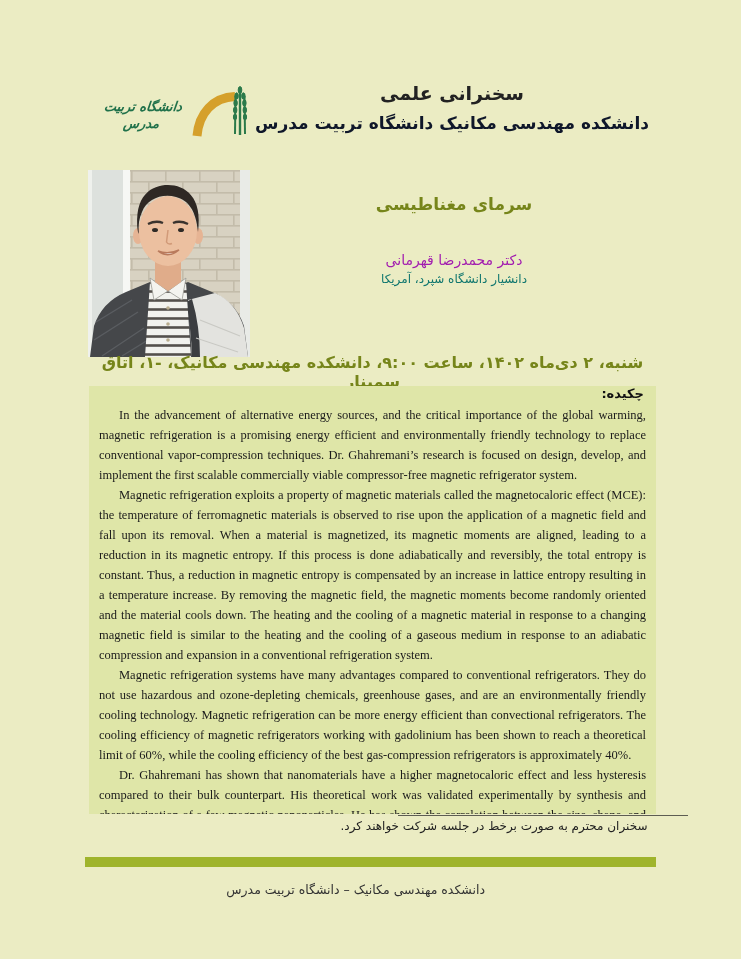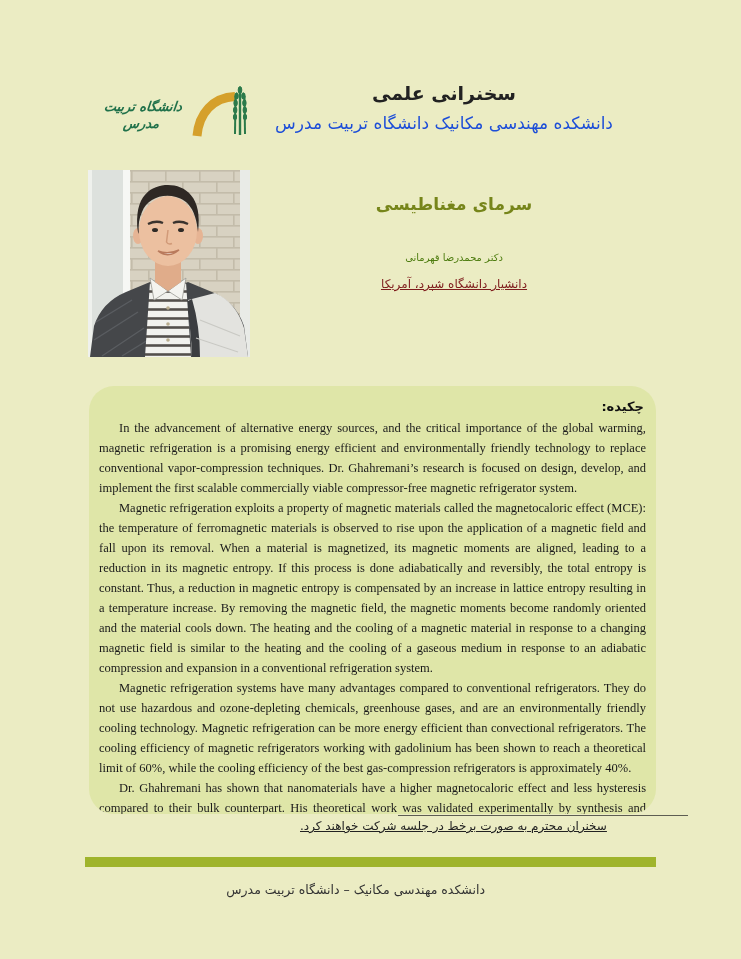--- a/index.html
+++ b/index.html
@@ -18,54 +18,53 @@
   .logo-calligraphy{
     position:absolute;left:86px;top:99px;width:112px;
     direction:rtl;text-align:center;
     font-style:italic;font-weight:600;
     font-size:13px;line-height:1.3;
     color:#20714a;
     transform:skewX(-6deg);
   }
   .logo-emblem{position:absolute;left:192px;top:84px;}
   .header-block{
-    position:absolute;left:188px;top:82px;width:512px;
+    position:absolute;left:196px;top:82px;width:512px;
     direction:rtl;text-align:center;
   }
   .header-title{font-size:19px;font-weight:600;color:#222;}
-  .header-subtitle{font-size:17px;font-weight:400;color:#1d4ed8;margin-top:9px;}
+  .header-subtitle{font-size:17px;font-weight:700;color:#0f172a;margin-top:9px;}
 
   
   .photo{
     position:absolute;left:88px;top:170px;width:162px;height:187px;
     overflow:hidden;
   }
   .speaker-block{
     position:absolute;left:252px;top:170px;width:404px;
     direction:rtl;text-align:center;
   }
   .talk-title{margin-top:24px;font-size:17px;font-weight:bold;color:#76851a;}
-  .speaker-name{margin-top:38px;font-size:10px;font-weight:500;color:#4d7c0f;}
-  .speaker-affiliation{margin-top:14px;font-size:12px;color:#7f1d1d;text-decoration:underline;}
+  .speaker-name{margin-top:38px;font-size:14px;font-weight:500;color:#a21caf;}
+  .speaker-affiliation{margin-top:4px;font-size:12px;color:#0f766e;}
 
   
   .schedule{
     position:absolute;left:89px;top:353px;width:567px;
     direction:rtl;text-align:center;
     font-size:16px;font-weight:bold;color:#76851a;
   }
 
   
   .abstract-box{
     position:absolute;left:89px;top:386px;width:567px;height:428px;
     background:#dfe6a8;
     box-sizing:border-box;
-    padding:13px 10px 8px 10px;
+    padding:0 10px 8px 10px;
     overflow:hidden;
-    border-radius:25px;
   }
   .abstract-label{
     direction:rtl;text-align:right;
     font-size:13px;font-weight:bold;color:#111;
     margin:0 2px 4px 0;
   }
   .abstract-text p{
     direction:ltr;
     font-family:"Liberation Serif","DejaVu Serif",serif;
     font-size:12.5px;line-height:20px;
@@ -75,22 +74,22 @@
     margin:0;
   }
 
   
   .footnote-separator{
     position:absolute;left:398px;top:815px;width:290px;height:1px;
     background:#5d5d52;
   }
   .footnote-text{
     position:absolute;left:300px;top:819px;width:388px;
-    direction:rtl;text-align:left;
-    font-size:12px;color:#222;text-decoration:underline;
+    direction:rtl;text-align:center;
+    font-size:12px;color:#222;
   }
 
   
   .footer-bar{
     position:absolute;left:85px;top:857px;width:571px;height:10px;
     background:#9fb42c;
   }
   .footer-text{
     position:absolute;left:85px;top:882px;width:400px;
     direction:rtl;text-align:right;
@@ -188,20 +187,21 @@
       <path d="M70 81 Q80 89 91 80 Q80 85 70 81 Z" fill="#fbf8f4" stroke="#b97a5c" stroke-width="1.4"></path>
     </svg>
   </div>
 
   <div class="speaker-block">
     <div class="talk-title">سرمای مغناطیسی</div>
     <div class="speaker-name">دکتر محمدرضا قهرمانی</div>
     <div class="speaker-affiliation">دانشیار دانشگاه شپرد، آمریکا</div>
   </div>
 
+  <div class="schedule">شنبه، ۲ دی‌ماه ۱۴۰۲، ساعت ۹:۰۰، دانشکده مهندسی مکانیک، -۱، اتاق سمینار</div>
 
   <div class="abstract-box">
     <div class="abstract-label">چکیده:</div>
     <div class="abstract-text">
       <p>In the advancement of alternative energy sources, and the critical importance of the global warming, magnetic refrigeration is a promising energy efficient and environmentally friendly technology to replace conventional vapor-compression techniques. Dr. Ghahremani’s research is focused on design, develop, and implement the first scalable commercially viable compressor-free magnetic refrigerator system.</p>
       <p>Magnetic refrigeration exploits a property of magnetic materials called the magnetocaloric effect (MCE): the temperature of ferromagnetic materials is observed to rise upon the application of a magnetic field and fall upon its removal. When a material is magnetized, its magnetic moments are aligned, leading to a reduction in its magnetic entropy. If this process is done adiabatically and reversibly, the total entropy is constant. Thus, a reduction in magnetic entropy is compensated by an increase in lattice entropy resulting in a temperature increase. By removing the magnetic field, the magnetic moments become randomly oriented and the material cools down. The heating and the cooling of a magnetic material in response to a changing magnetic field is similar to the heating and the cooling of a gaseous medium in response to an adiabatic compression and expansion in a conventional refrigeration system.</p>
       <p>Magnetic refrigeration systems have many advantages compared to conventional refrigerators. They do not use hazardous and ozone-depleting chemicals, greenhouse gases, and are an environmentally friendly cooling technology. Magnetic refrigeration can be more energy efficient than convectional refrigerators. The cooling efficiency of magnetic refrigerators working with gadolinium has been shown to reach a theoretical limit of 60%, while the cooling efficiency of the best gas-compression refrigerators is approximately 40%.</p>
       <p>Dr. Ghahremani has shown that nanomaterials have a higher magnetocaloric effect and less hysteresis compared to their bulk counterpart. His theoretical work was validated experimentally by synthesis and characterization of a few magnetic nanoparticles. He has shown the correlation between the size, shape, and morphology of magnetic nanoparticles to their magnetic and magnetocaloric properties</p>
     </div>
   </div>

